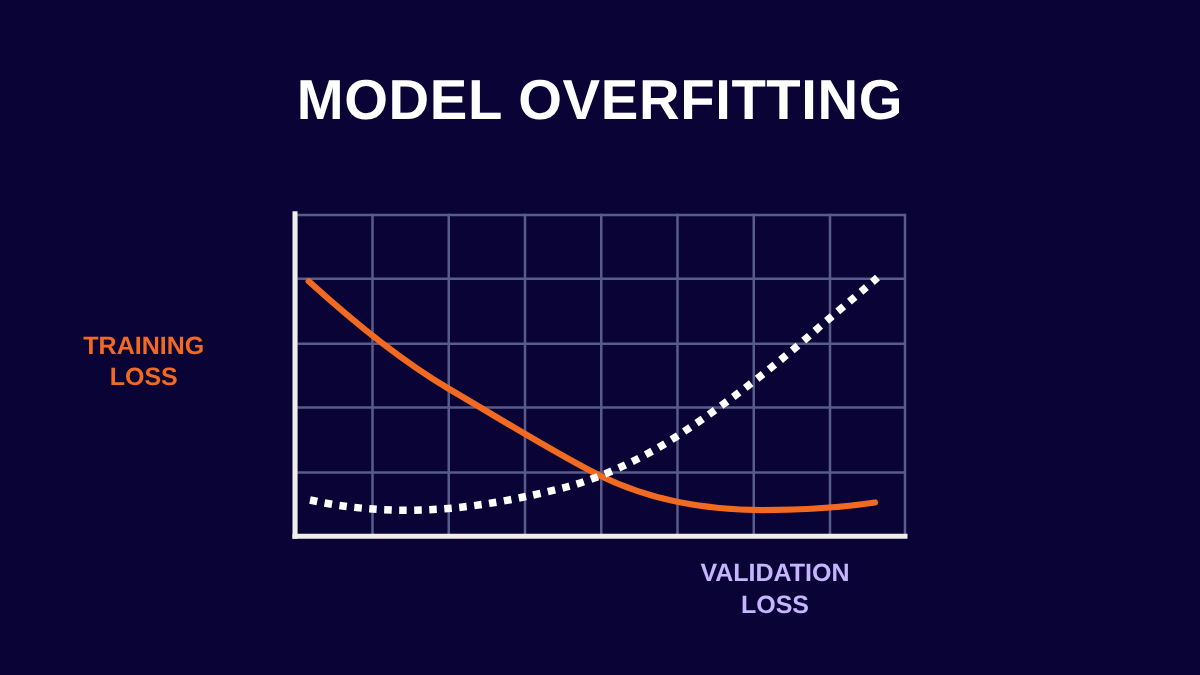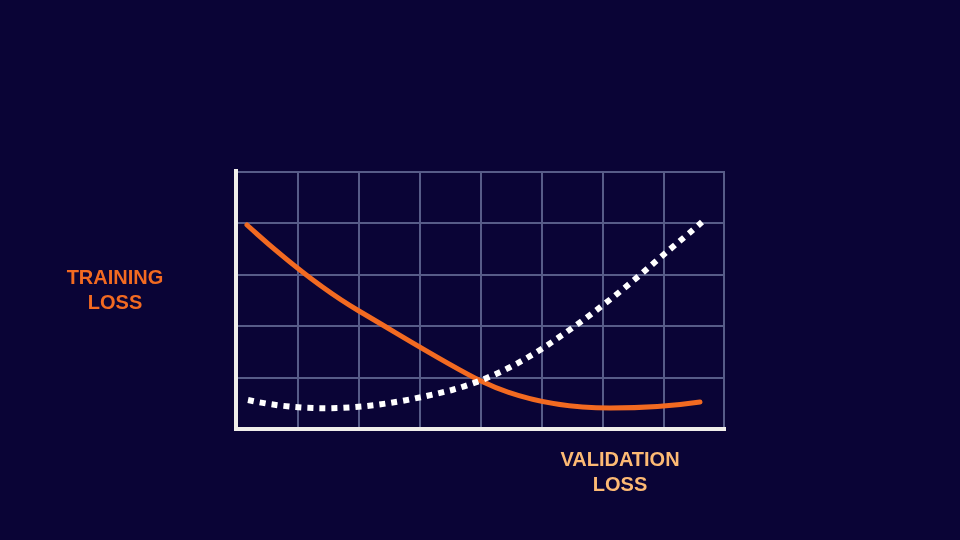--- a/index.html
+++ b/index.html
@@ -60,28 +60,29 @@
     top: 265px;
     width: 190px;
     text-align: center;
     color: #f26a21;
   }
   #validation-label {
     left: 490px;
     top: 447px;
     width: 260px;
     text-align: center;
-    color: #fdba74;
+    color: #c4b5fd;
   }
 </style>
 </head>
 <body>
 
 <div id="slide">
 
+  <div id="title">MODEL OVERFITTING</div>
 
   <div id="chart-wrap">
     <svg id="chart-svg" width="960" height="540">
 
       <g stroke="#575c88" stroke-width="2">
         <line x1="237" y1="171" x2="237" y2="429"></line>
         <line x1="298" y1="171" x2="298" y2="429"></line>
         <line x1="359" y1="171" x2="359" y2="429"></line>
         <line x1="420" y1="171" x2="420" y2="429"></line>
         <line x1="481" y1="171" x2="481" y2="429"></line>

